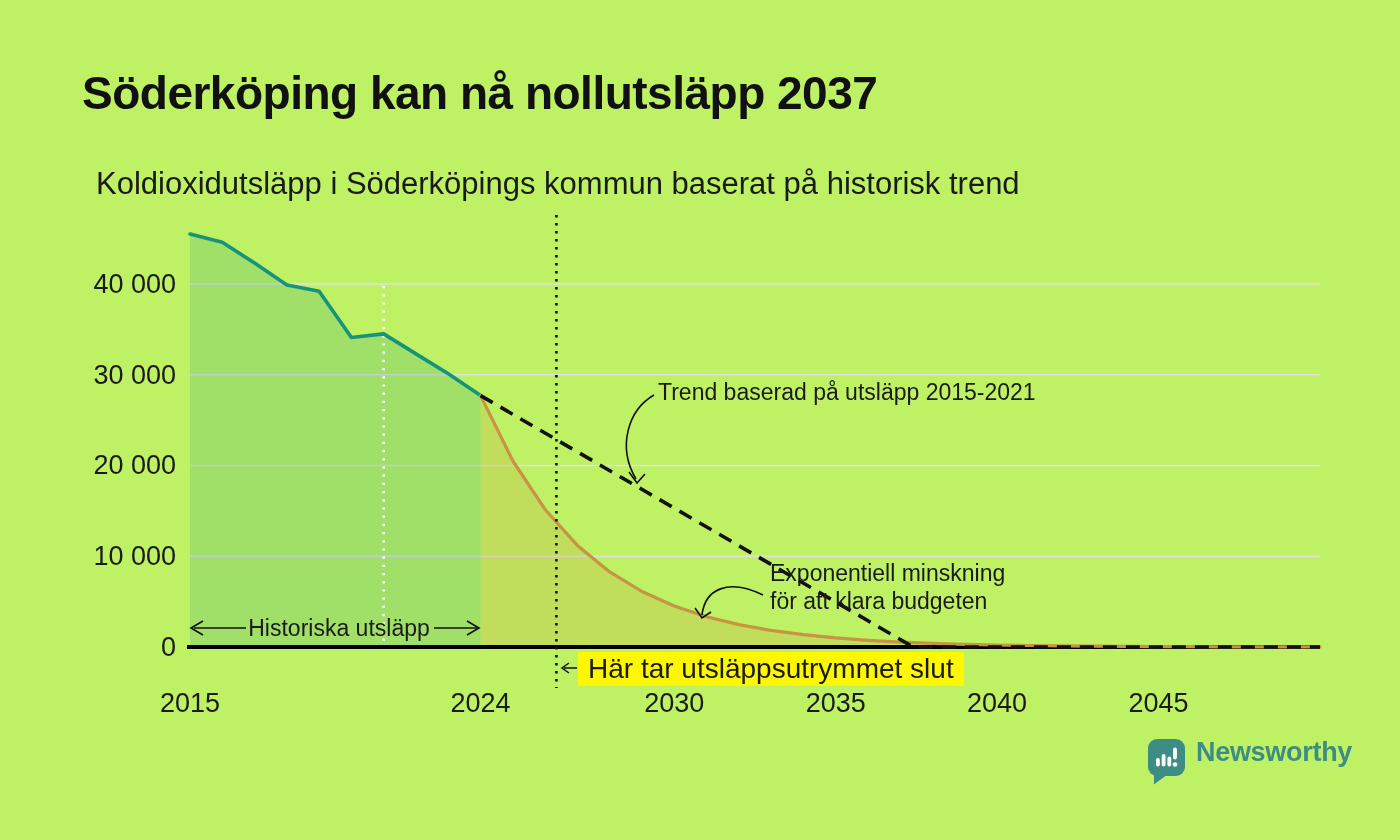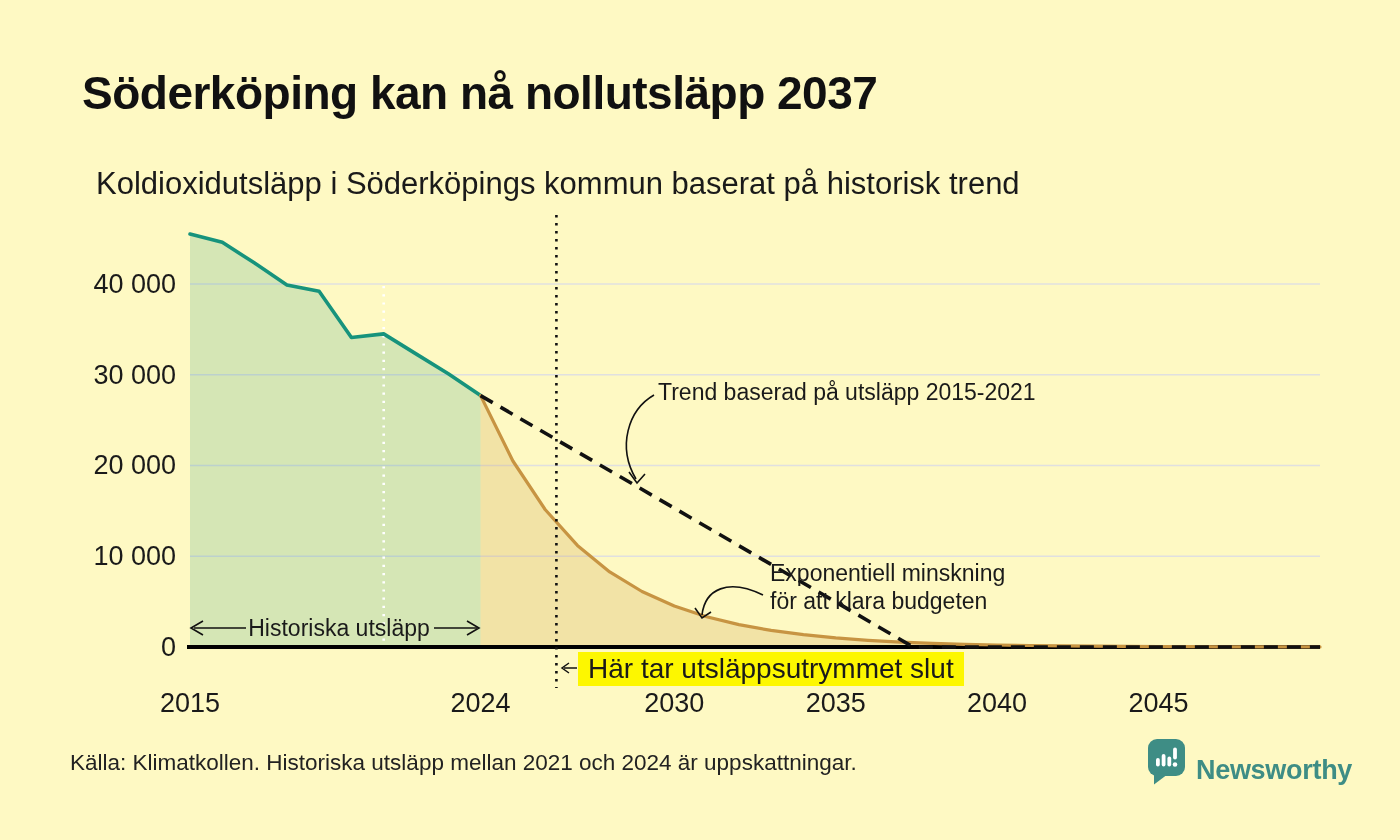--- a/index.html
+++ b/index.html
@@ -1,27 +1,27 @@
 <!DOCTYPE html>
 <html><head>
 <meta charset="utf-8">
 <style>
   html,body{margin:0;padding:0;background:#fff;}
-  .canvas{position:relative;width:1400px;height:840px;background:#fef9c3;overflow:hidden;
+  .canvas{position:relative;width:1400px;height:840px;background:#bef264;overflow:hidden;
           font-family:"Liberation Sans", sans-serif;color:#111;}
   .title{position:absolute;left:82px;top:66px;margin:0;font-size:46px;font-weight:700;
          letter-spacing:-0.5px;color:#111;}
   .subtitle{position:absolute;left:82px;top:152px;margin:14px;font-size:31px;font-weight:400;color:#1a1a1a;}
   .chart-svg{position:absolute;left:0;top:0;width:1400px;height:840px;}
   .chart-svg text{font-family:"Liberation Sans", sans-serif;fill:#1a1a1a;}
   .tick{font-size:27px;}
   .anno{font-size:23px;}
   .end-label{font-size:28px;}
   .footer-source{position:absolute;left:70px;top:750px;font-size:22.5px;color:#222;}
-  .logo{position:absolute;left:1146px;top:737px;display:flex;align-items:flex-end;gap:9px;}
+  .logo{position:absolute;left:1146px;top:737px;display:flex;align-items:flex-start;gap:9px;}
   .logo-word{font-size:27px;font-weight:600;color:#3e8d85;letter-spacing:-0.3px;}
 </style>
 </head>
 <body>
 
 <div class="canvas">
 
   <h1 class="title">Söderköping kan nå nollutsläpp 2037</h1>
   <p class="subtitle">Koldioxidutsläpp i Söderköpings kommun baserat på historisk trend</p>
 
@@ -83,21 +83,20 @@
     <text class="anno" x="339" y="636" text-anchor="middle">Historiska utsläpp</text>
 
     <g>
       <line x1="577" y1="668" x2="564" y2="668" stroke="#111" stroke-width="1.5"></line>
       <polyline points="569,663 562,668 569,673" fill="none" stroke="#111" stroke-width="1.5"></polyline>
       <rect x="578" y="652" width="386" height="34" fill="#fdf700"></rect>
       <text class="end-label" x="588" y="678">Här tar utsläppsutrymmet slut</text>
     </g>
   </svg>
 
-  <span class="footer-source">Källa: Klimatkollen. Historiska utsläpp mellan 2021 och 2024 är uppskattningar.</span>
 
   <div class="logo">
     <svg width="41" height="49" viewBox="0 0 41 49">
       <rect x="2" y="2" width="37" height="37" rx="9" fill="#3e8d85"></rect>
       <path d="M8 35 L8 47.5 L22 37 Z" fill="#3e8d85"></path>
       <rect x="10" y="21" width="3.8" height="8.5" rx="1.9" fill="#fff"></rect>
       <rect x="15.7" y="17" width="3.8" height="12.5" rx="1.9" fill="#fff"></rect>
       <rect x="21.4" y="19.5" width="3.8" height="10" rx="1.9" fill="#fff"></rect>
       <rect x="27.1" y="10.5" width="3.8" height="12" rx="1.9" fill="#fff"></rect>
       <circle cx="29" cy="27.5" r="2.3" fill="#fff"></circle>

